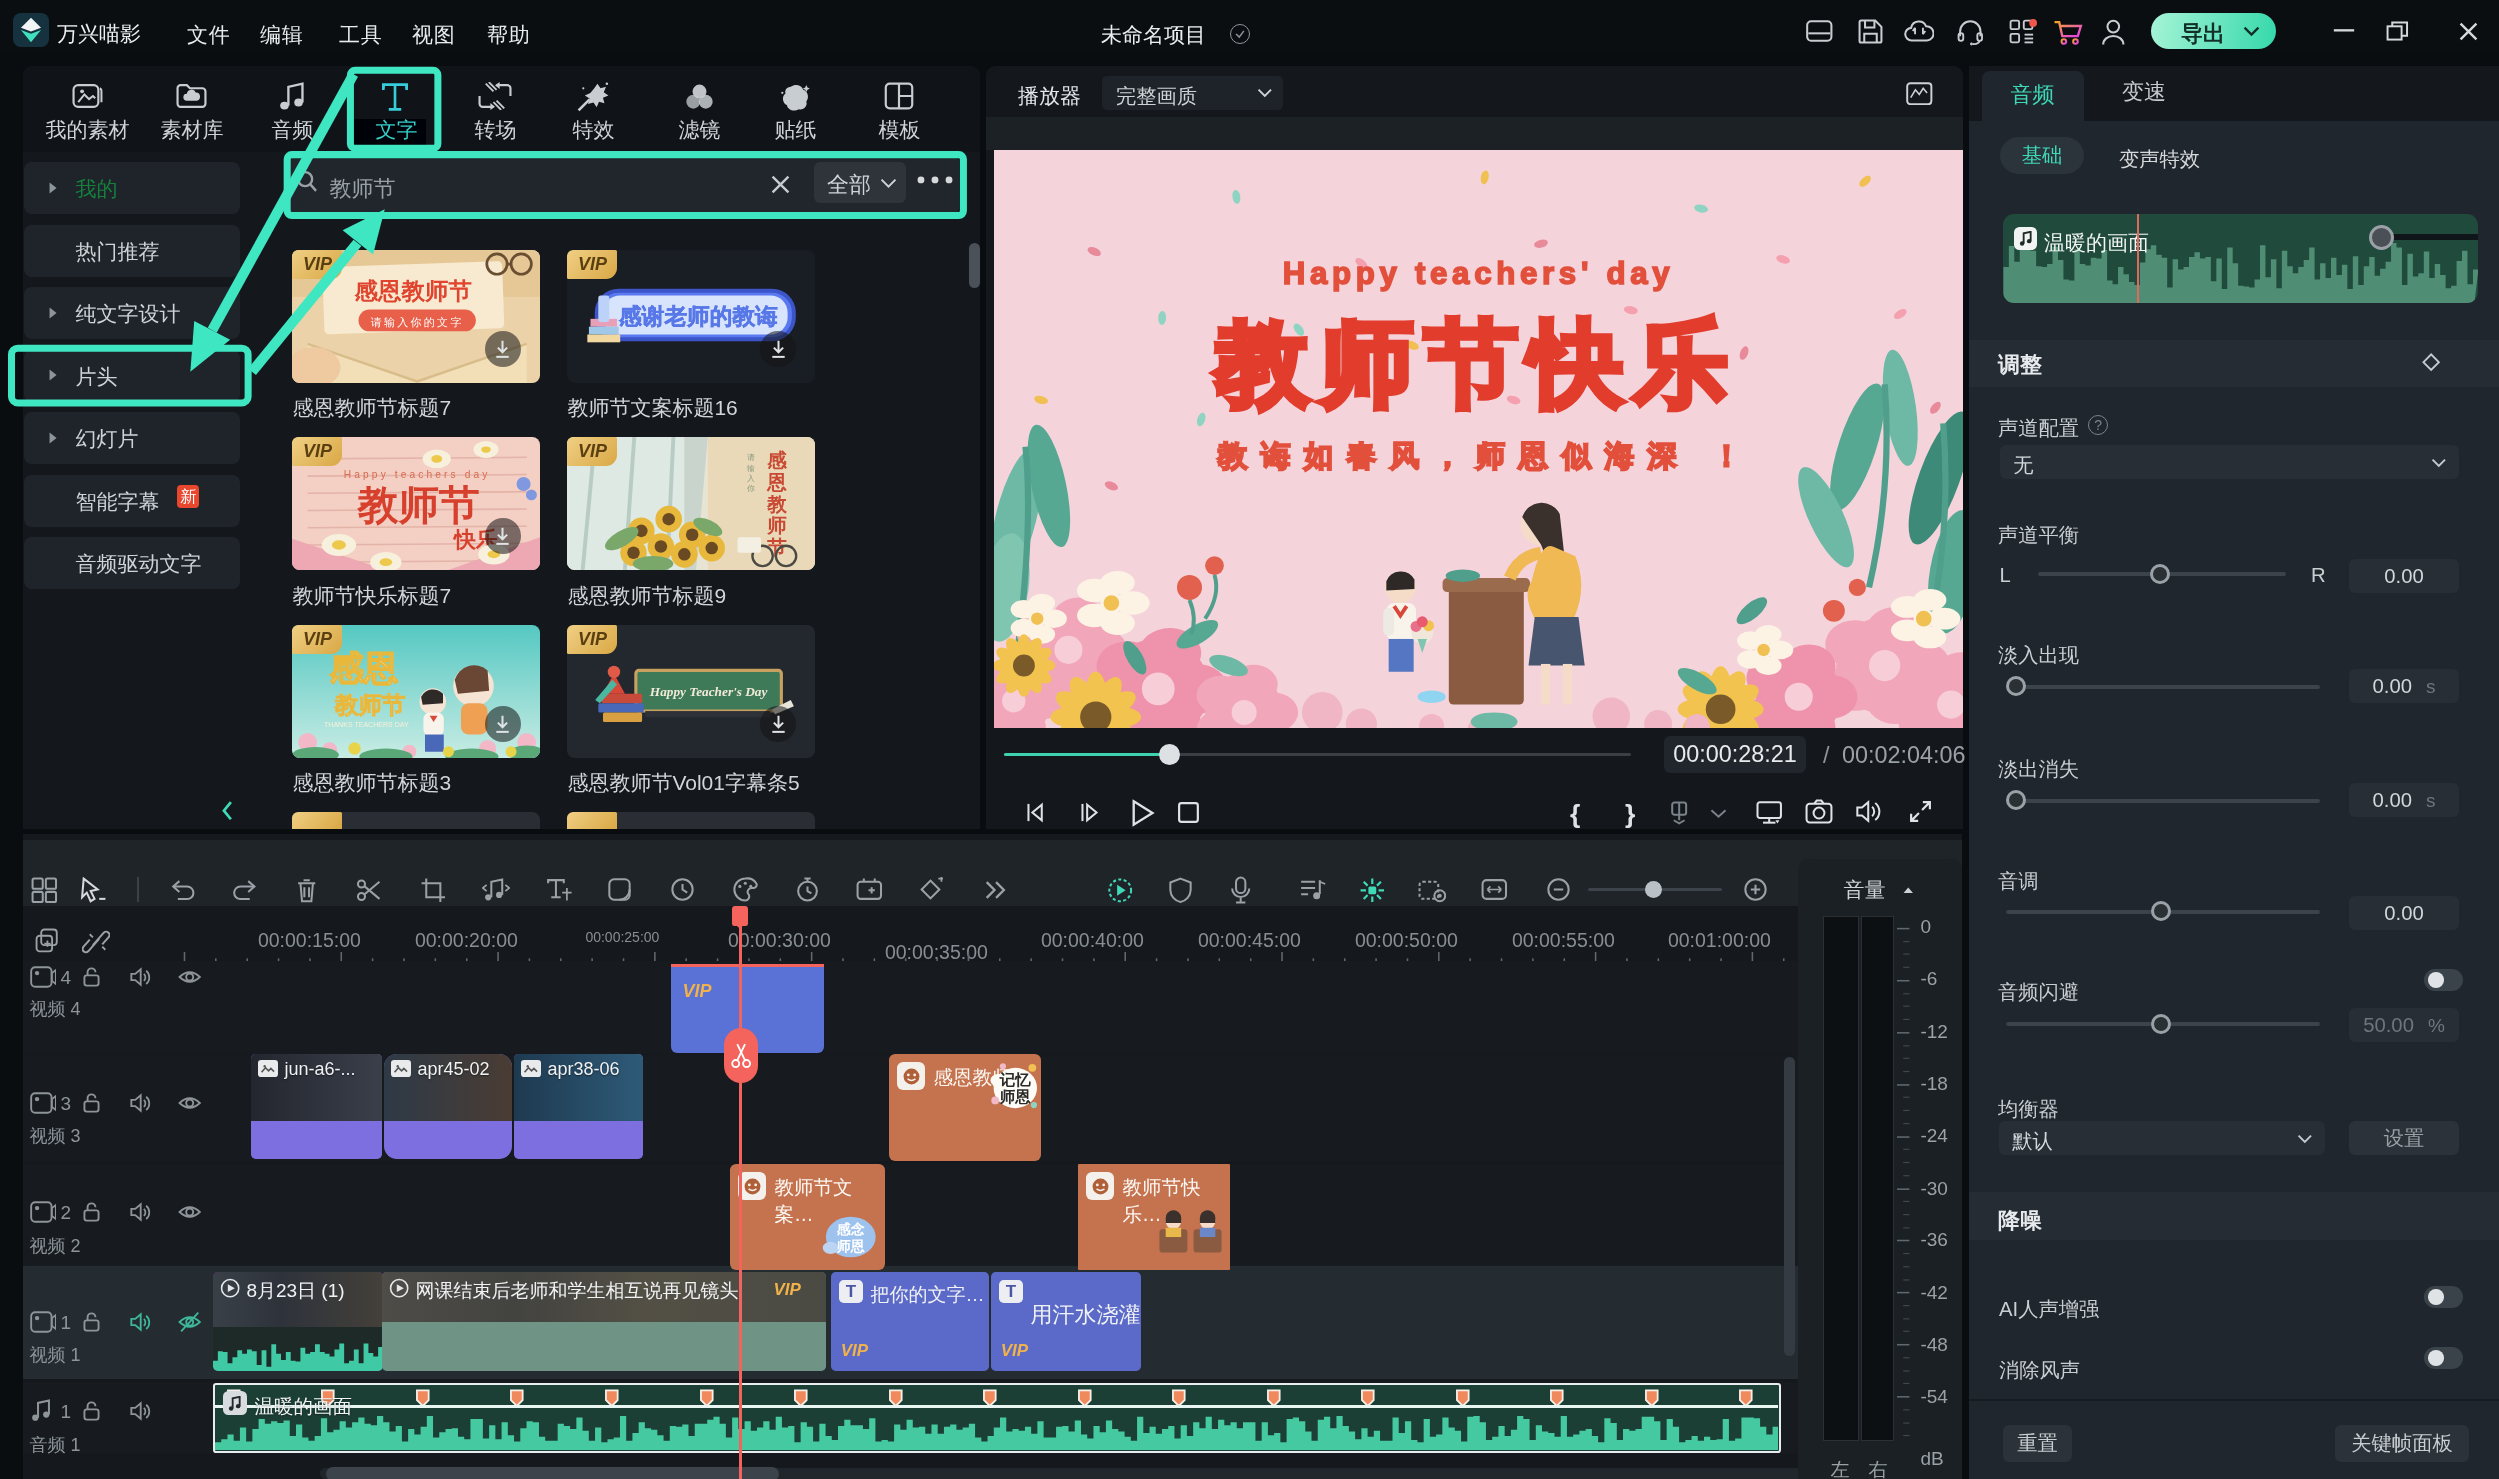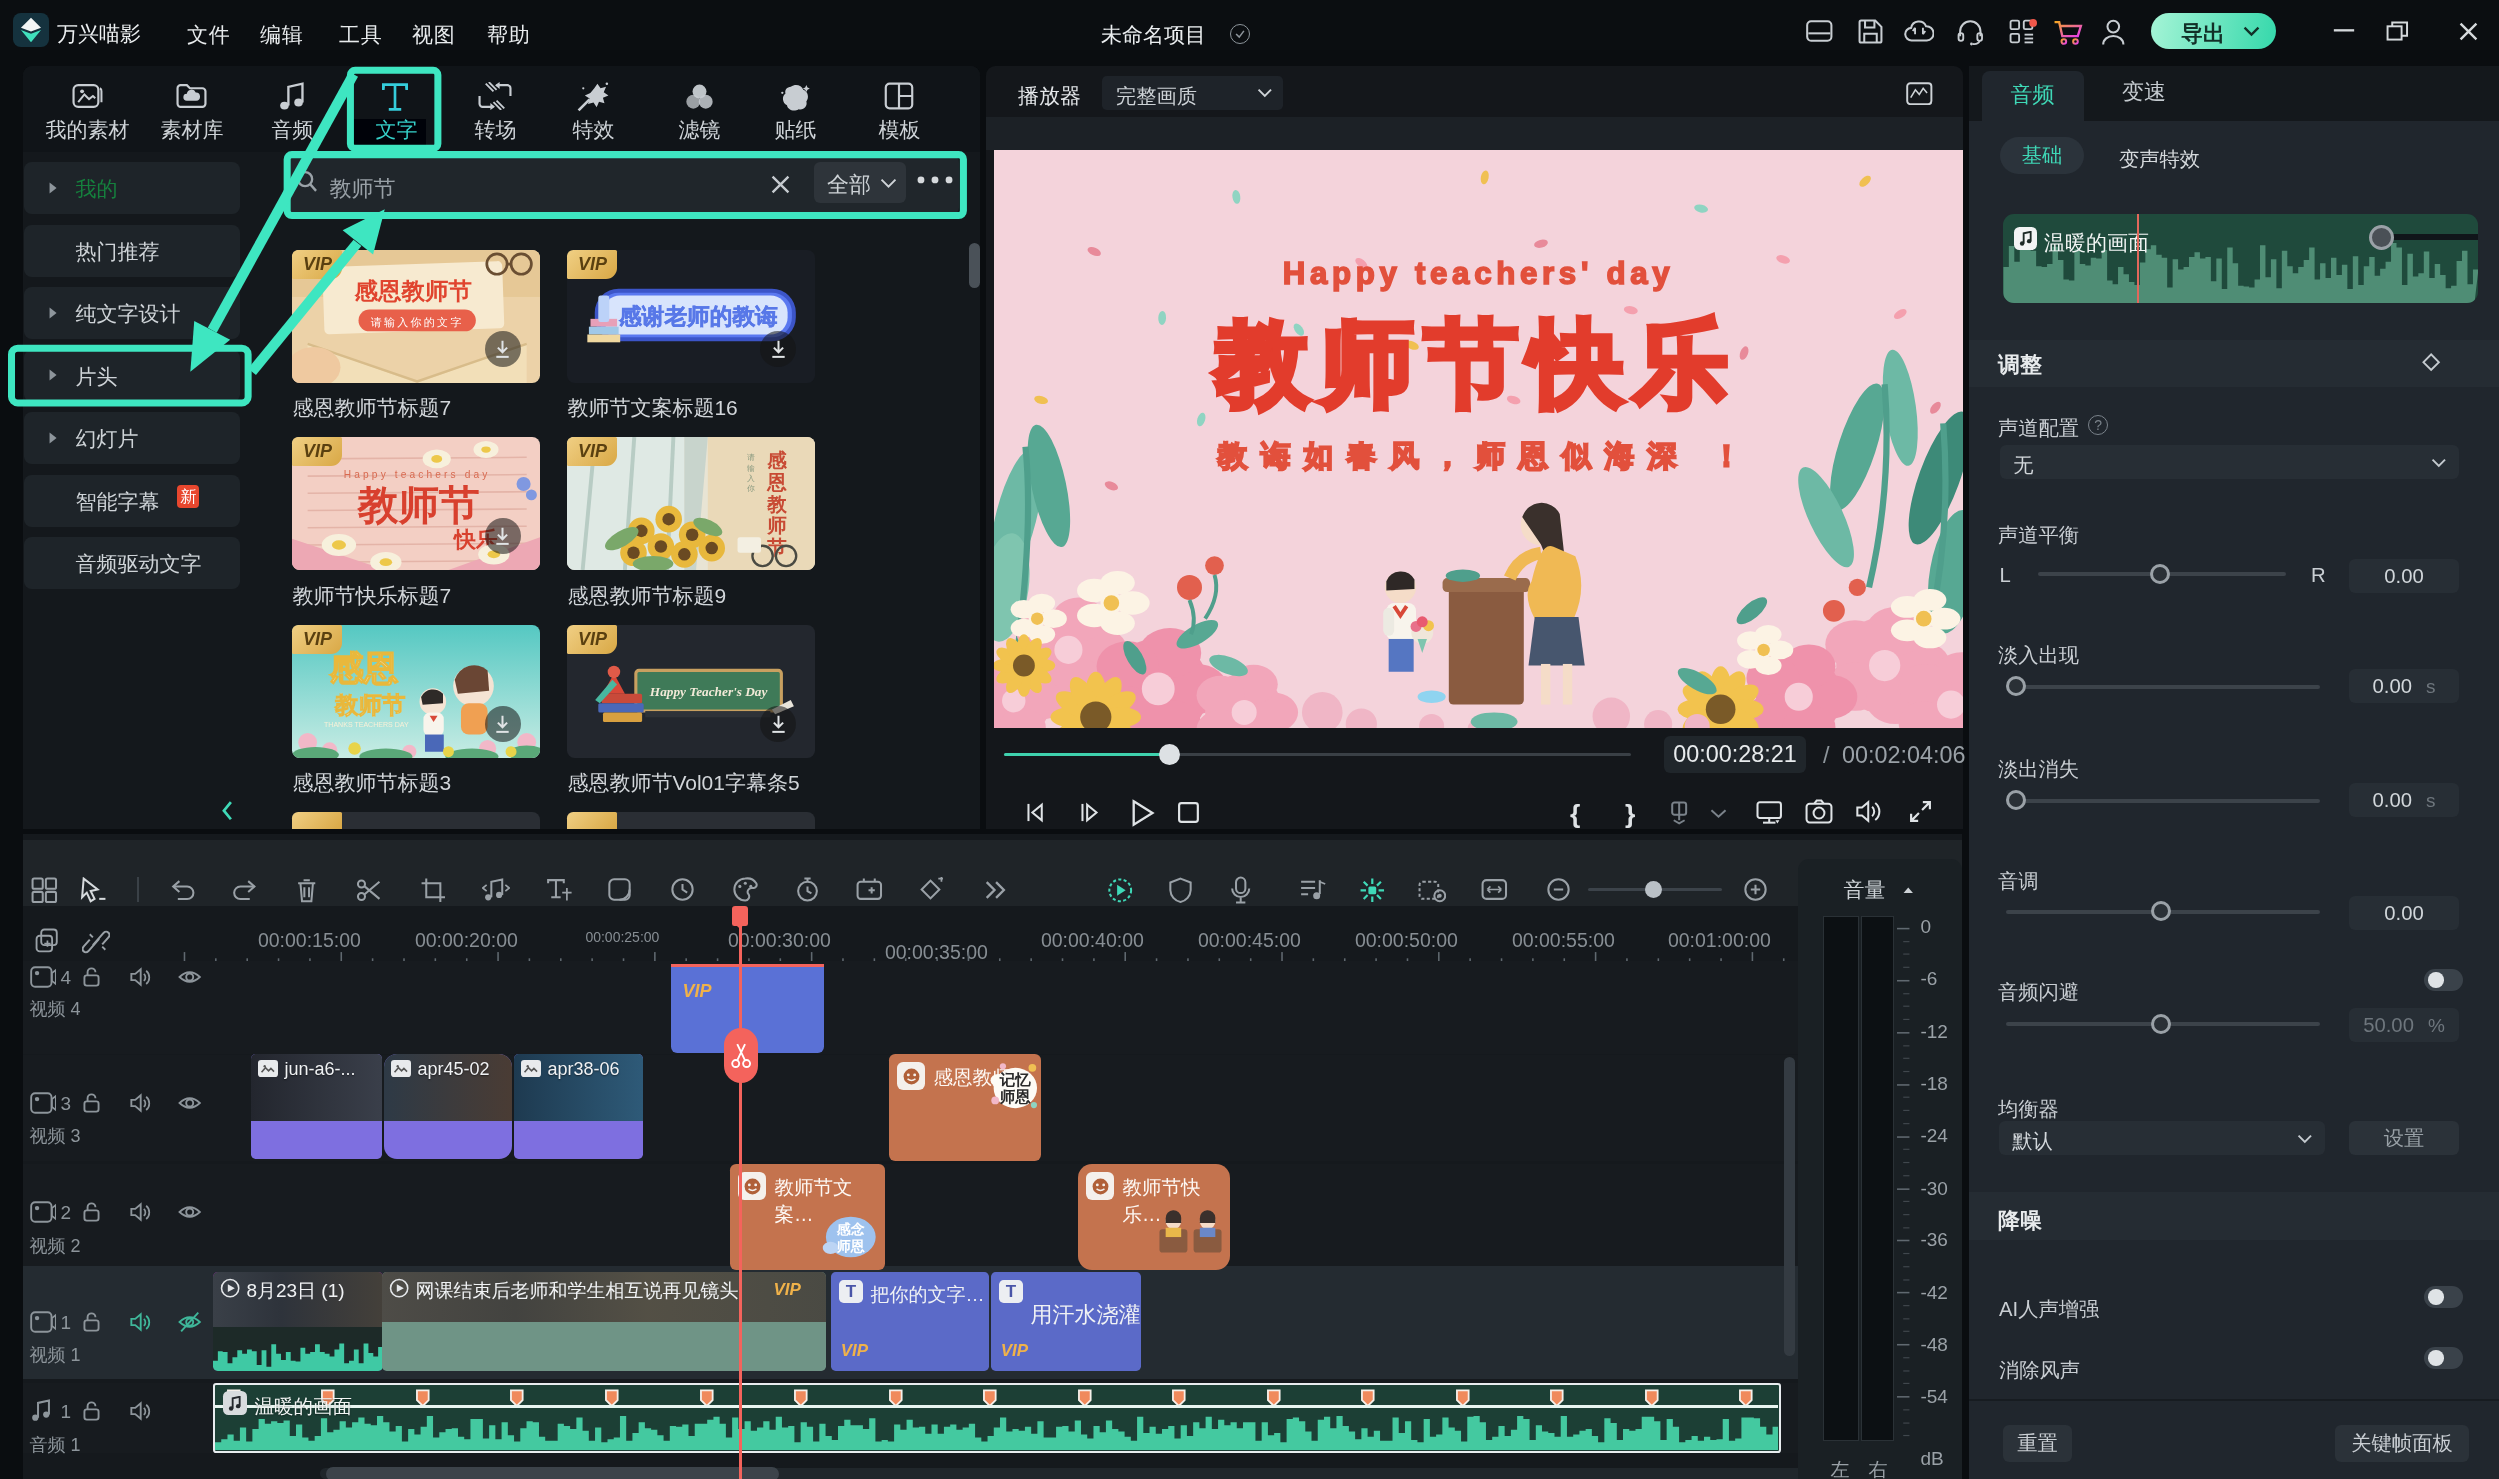--- a/index.html
+++ b/index.html
@@ -1254,21 +1254,21 @@
 <div class="abs" style="left:44px;top:10.2px;font-size:19.5px;color:#fdf8f4;">教师节文案…</div>
         <div class="abs" style="left:91px;top:45px;width:58px;height:56px;">
           <svg width="58" height="56" viewBox="0 0 74 72">
             <ellipse cx="38" cy="36" rx="32" ry="26" fill="#9ec2ee"></ellipse>
             <ellipse cx="12" cy="50" rx="10" ry="8" fill="#bcd4f4"></ellipse>
             <text x="38" y="32" font-size="18" font-weight="bold" fill="#fff" text-anchor="middle">感念</text>
             <text x="38" y="54" font-size="18" font-weight="bold" fill="#fff" text-anchor="middle">师恩</text>
           </svg>
         </div>
       </div>
-      <div class="abs" style="left:1055px;top:330px;width:152px;height:106px;background:#c4734e;border-radius:14px;">
+      <div class="abs" style="left:1055px;top:330px;width:152px;height:106px;background:#c4734e;border-radius:1px;">
 <div class="abs" style="left:7.8px;top:7.8px;width:28px;height:28px;background:#f4f0ec;border-radius:6.2px;"></div>
 <svg class="abs" style="left:12.5px;top:12.5px;" width="19" height="19" viewBox="0 0 24 24">
           <circle cx="12" cy="12" r="10" fill="#b06038"></circle>
           <circle cx="8" cy="10" r="1.8" fill="#f4f0ec"></circle>
           <circle cx="16" cy="10" r="1.8" fill="#f4f0ec"></circle>
           <path d="M7 15 Q12 19 17 15" stroke="#f4f0ec" stroke-width="1.8" fill="none"></path>
         </svg>
 <div class="abs" style="left:44px;top:10.2px;font-size:19.5px;color:#fdf8f4;">教师节快乐…</div>
         <div class="abs" style="left:78px;top:42px;width:69px;height:59px;">
           <svg width="69" height="59" viewBox="0 0 88 76">

